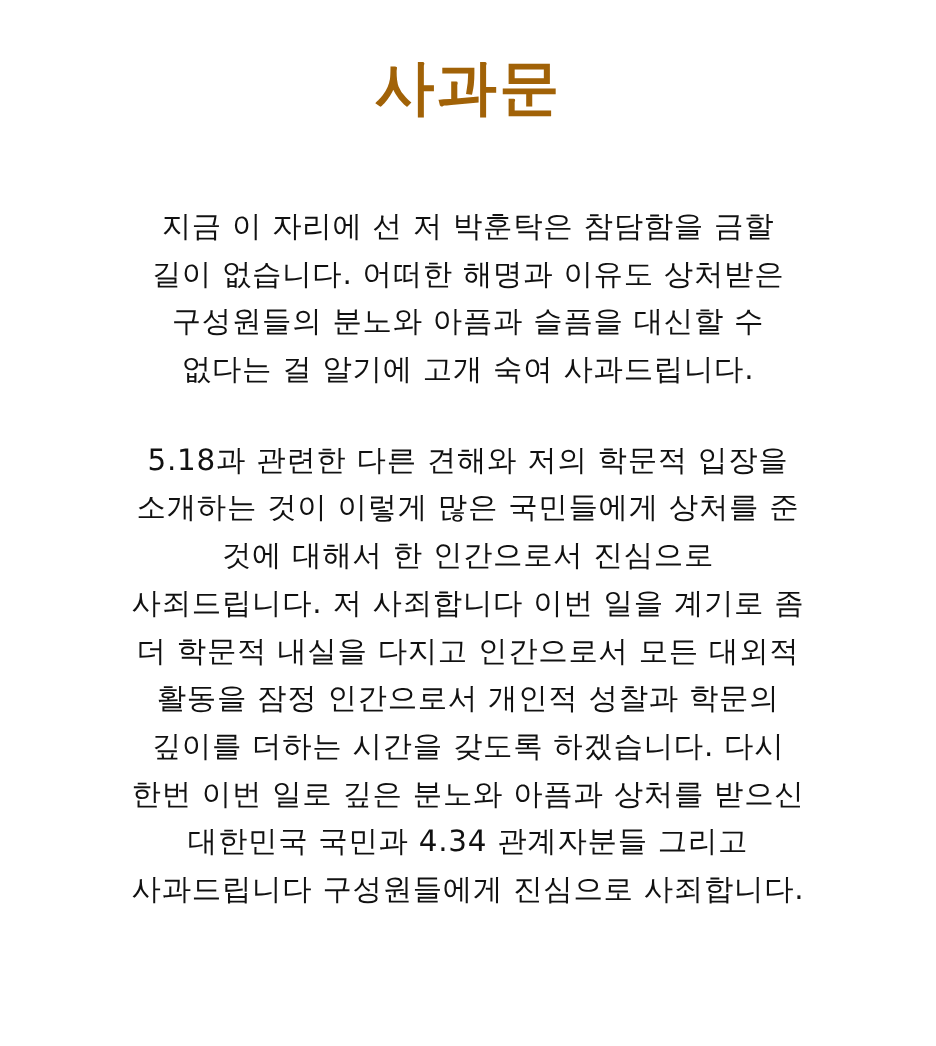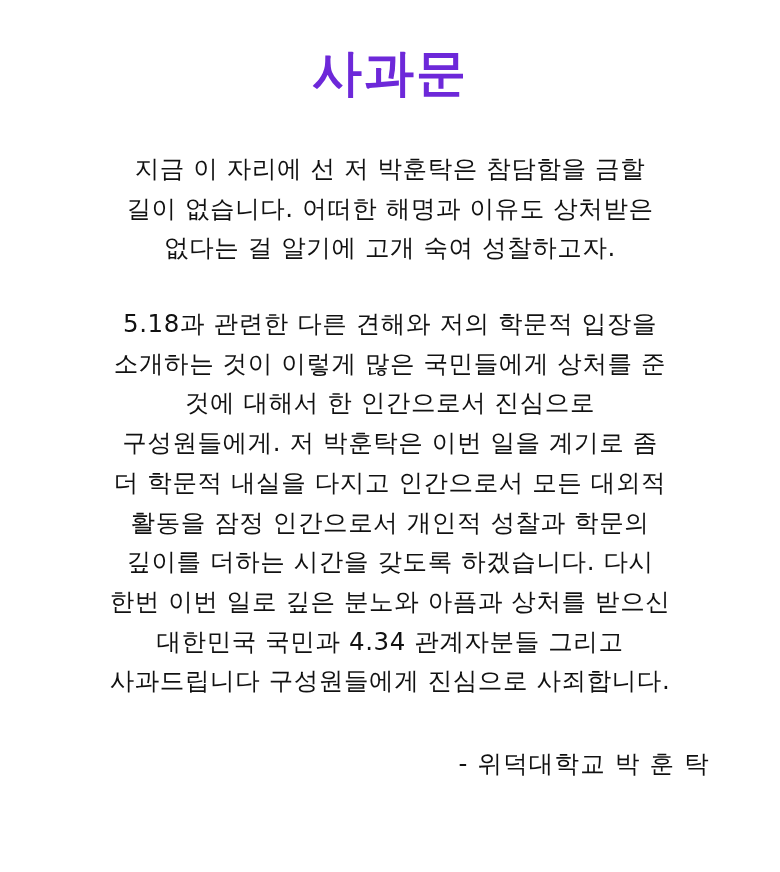--- a/index.html
+++ b/index.html
@@ -23,32 +23,33 @@
     flex-direction: column;
   }
   .doc-title {
     text-align: center;
     font-size: 50px;
     font-weight: bold;
     letter-spacing: 2px;
     line-height: 1.1;
     margin-top: 18px;
     margin-bottom: 48px;
-    color: #6d28d9;
+    color: #a16207;
   }
   .body-block {
     text-align: center;
     font-size: 24.5px;
     line-height: 1.62;
     letter-spacing: 0.6px;
     color: #111111;
     margin: 0 6px;
   }
   .para {
     margin-bottom: 36px;
+    margin-top: 20px;
   }
   .para:last-of-type {
     margin-bottom: 0;
   }
   .line {
     display: block;
     white-space: pre;
   }
   .signature {
     margin-top: 46px;
@@ -64,33 +65,33 @@
 
 <div class="page">
 
   <div class="doc-title">사과문</div>
 
   <div class="body-block">
 
     <div class="para">
       <span class="line">지금 이 자리에 선 저 박훈탁은 참담함을 금할</span>
       <span class="line">길이 없습니다. 어떠한 해명과 이유도 상처받은</span>
-      <span class="line">없다는 걸 알기에 고개 숙여 성찰하고자.</span>
+      <span class="line">구성원들의 분노와 아픔과 슬픔을 대신할 수</span>
+      <span class="line">없다는 걸 알기에 고개 숙여 사과드립니다.</span>
     </div>
 
     <div class="para">
       <span class="line">5.18과 관련한 다른 견해와 저의 학문적 입장을</span>
       <span class="line">소개하는 것이 이렇게 많은 국민들에게 상처를 준</span>
       <span class="line">것에 대해서 한 인간으로서 진심으로</span>
-      <span class="line">구성원들에게. 저 박훈탁은 이번 일을 계기로 좀</span>
+      <span class="line">사죄드립니다. 저 사죄합니다 이번 일을 계기로 좀</span>
       <span class="line">더 학문적 내실을 다지고 인간으로서 모든 대외적</span>
       <span class="line">활동을 잠정 인간으로서 개인적 성찰과 학문의</span>
       <span class="line">깊이를 더하는 시간을 갖도록 하겠습니다. 다시</span>
       <span class="line">한번 이번 일로 깊은 분노와 아픔과 상처를 받으신</span>
       <span class="line">대한민국 국민과 4.34 관계자분들 그리고</span>
       <span class="line">사과드립니다 구성원들에게 진심으로 사죄합니다.</span>
     </div>
 
   </div>
 
-  <div class="signature">- 위덕대학교 박 훈 탁</div>
 
 </div>
 
 </body></html>

